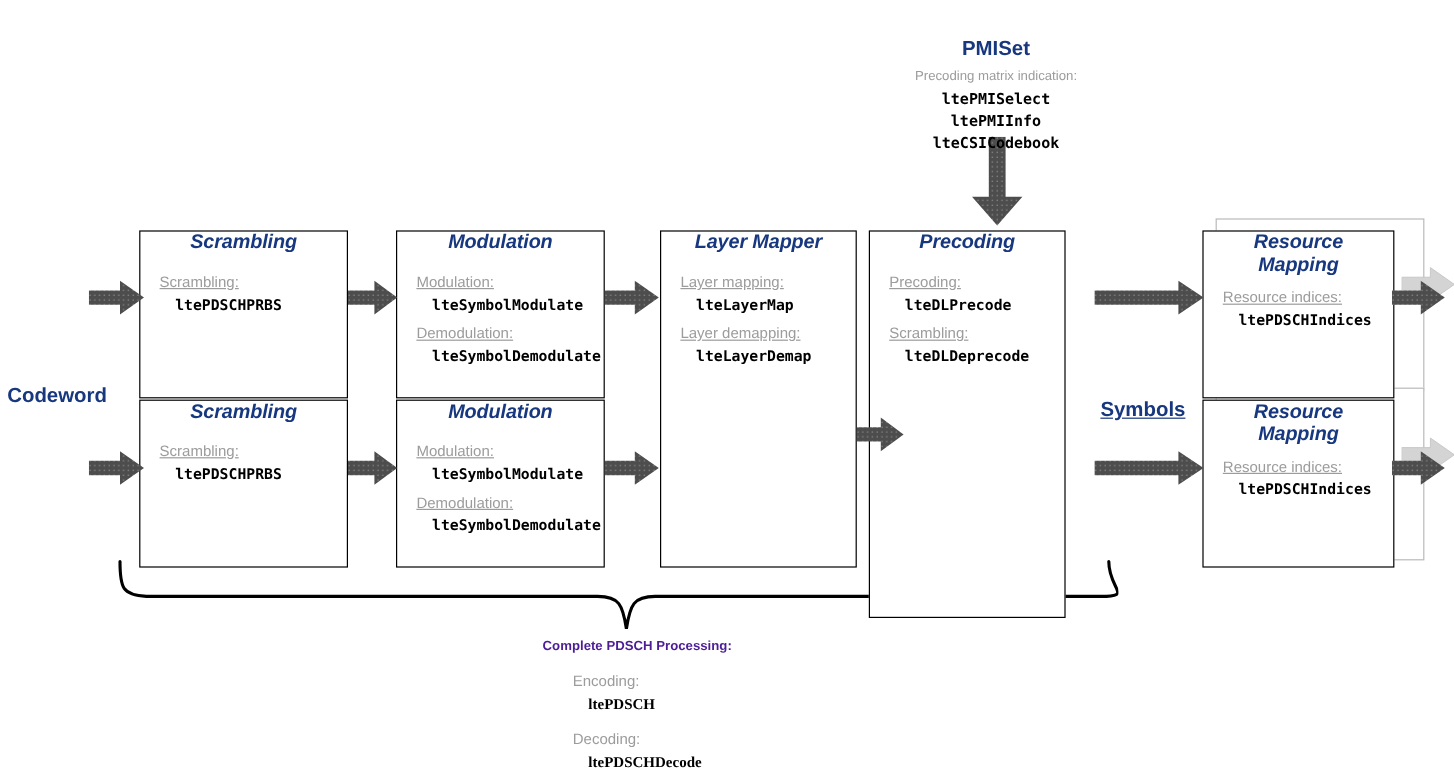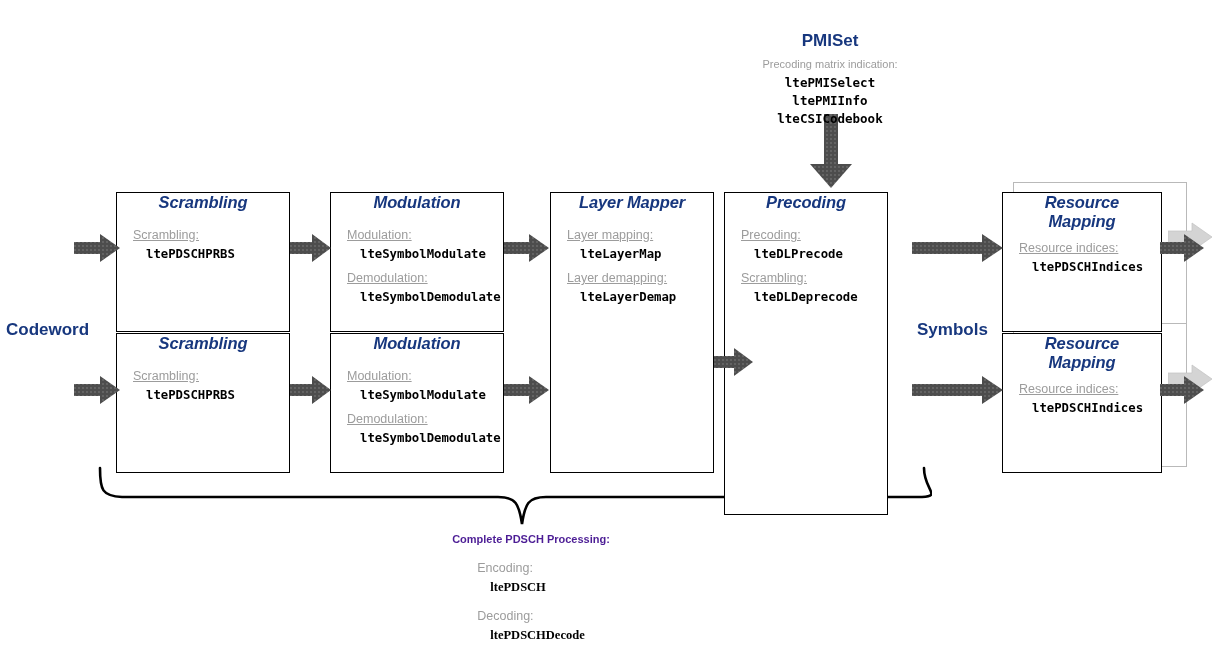--- a/index.html
+++ b/index.html
@@ -259,21 +259,21 @@
     </div>
   </div>
 
   <svg class="arrow" style="left:912px; top:233px;" width="92" height="30" viewBox="0 0 92 30">
     <polygon points="0,9 70,9 70,1 91,15 70,29 70,21 0,21" fill="url(#dot)"></polygon>
   </svg>
   <svg class="arrow" style="left:912px; top:375px;" width="92" height="30" viewBox="0 0 92 30">
     <polygon points="0,9 70,9 70,1 91,15 70,29 70,21 0,21" fill="url(#dot)"></polygon>
   </svg>
 
-  <div class="side-label" style="left:917px; top:320px;">Symbols</div>
+  <div class="side-label" style="left:917px; top:332px;text-decoration:underline;">Symbols</div>
 
   <div class="blk" style="left:1002px; top:192px; width:160px; height:140px;">
     <div class="blk-title">
       <span>Resource</span><br>
       <span>Mapping</span>
     </div>
     <div class="body" style="margin-top:8px;">
       <div class="lbl">Resource indices:</div>
       <div class="fn">ltePDSCHIndices</div>
     </div>

